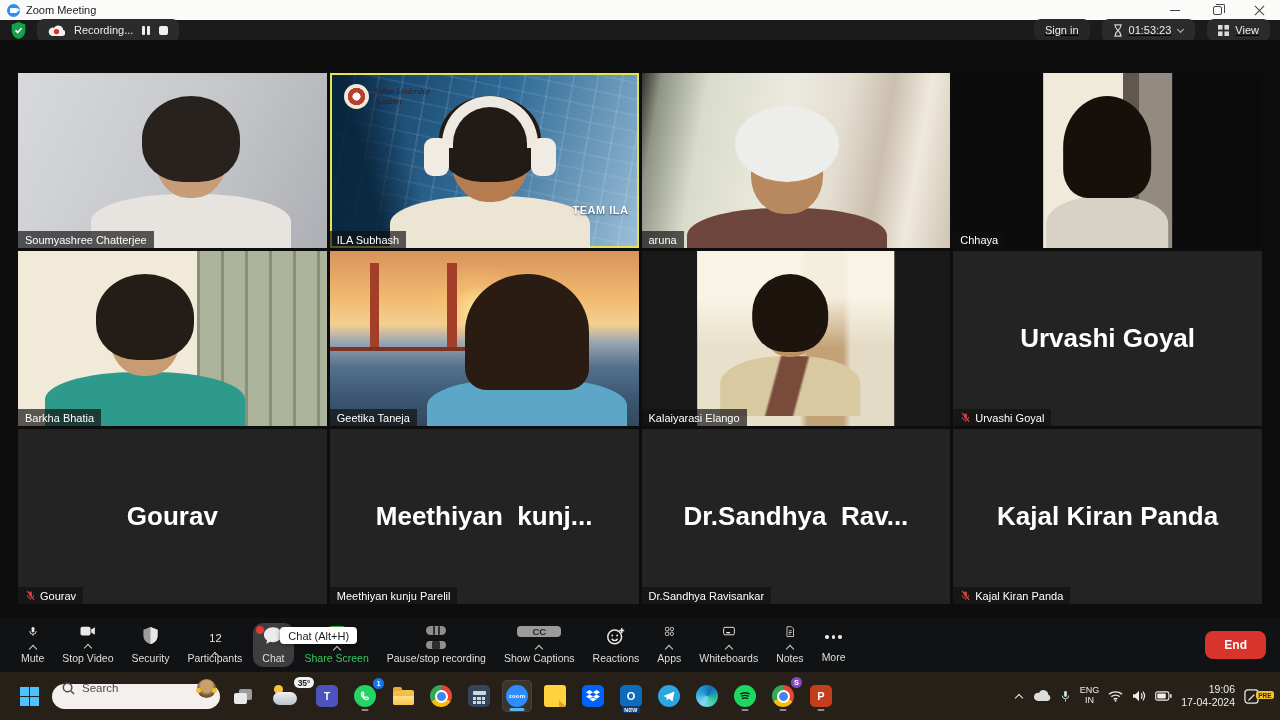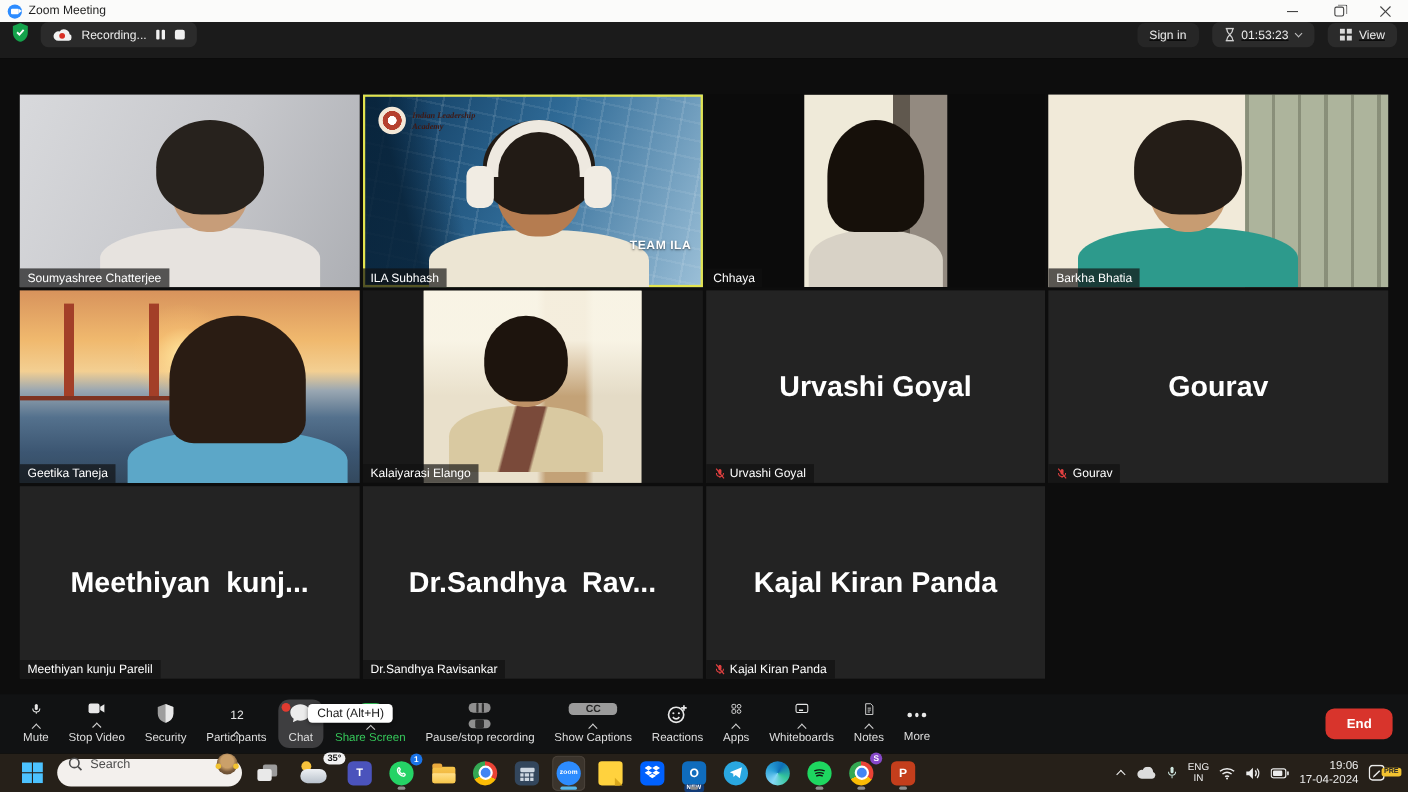--- a/index.html
+++ b/index.html
@@ -16,21 +16,21 @@
   .win-controls { margin-left:auto; display:flex; height:100%; }
   .win-btn { width:42px; height:100%; display:flex; align-items:center; justify-content:center; }
   .min-glyph { width:10px; height:1px; background:#444; display:block; }
   .max-glyph { width:9px; height:9px; border:1px solid #444; border-radius:2px; display:block; position:relative; }
   .max-glyph::before { content:""; position:absolute; left:2px; top:-3px; width:8px; height:8px; border-top:1px solid #444; border-right:1px solid #444; border-radius:0 2px 0 0; }
   .close-glyph { position:relative; width:10px; height:10px; display:block; }
   .close-glyph::before,.close-glyph::after { content:""; position:absolute; left:-1px; top:4.5px; width:13px; height:1px; background:#444; }
   .close-glyph::before { transform:rotate(45deg); } .close-glyph::after { transform:rotate(-45deg); }
 
   
-  .meetbar { height:33px; background:#1b1b1b; display:flex; align-items:flex-start; padding:0 10px; gap:10px; flex:0 0 auto; }
+  .meetbar { height:20px; background:#1b1b1b; display:flex; align-items:center; padding:0 10px; gap:10px; flex:0 0 auto; }
   .rec-pill { display:flex; align-items:center; gap:9px; background:#2b2b2b; border-radius:7px; padding:5px 11px; }
   .rec-text { font-size:11px; color:#ededed; }
   .rec-pause { display:flex; gap:2.5px; }
   .rec-pause i { width:2.5px; height:9px; background:#f0f0f0; display:block; border-radius:1px; }
   .rec-stop { width:9px; height:9px; background:#f0f0f0; border-radius:2px; display:block; }
   .meet-right { margin-left:auto; display:flex; align-items:center; gap:12px;text-decoration:underline; }
   .pill { background:#2b2b2b; border-radius:7px; color:#ededed; font-size:11px; padding:5px 11px; display:flex; align-items:center; gap:6px; }
   .pill.plain { background:#262626; }
   .caret-down { width:7px; height:7px; position:relative; display:inline-block; }
   .caret-down::before { content:""; position:absolute; left:1px; top:0px; width:4px; height:4px; border-right:1.4px solid #bdbdbd; border-bottom:1.4px solid #bdbdbd; transform:rotate(45deg); }
@@ -61,21 +61,21 @@
     repeating-linear-gradient(12deg, rgba(255,255,255,.07) 0 2px, rgba(255,255,255,0) 2px 16px),
     linear-gradient(115deg,#0d3558 0%,#2f6a96 48%,#9cc0d8 100%); }
   .t2 .person { left:52%; }
   .t2 .hair { background:#221b15; width:102px; } .t2 .head { background:#b57c50; width:78px; height:92px; } .t2 .torso { background:#ece5d3; top:100px; }
   .hp-band { position:absolute; top:0px; left:50%; transform:translateX(-50%); width:96px; height:52px; border:11px solid #eee9e0; border-bottom:none; border-radius:50px 50px 0 0; z-index:3; }
   .hp-cup { position:absolute; top:42px; width:25px; height:38px; background:#f1ece3; border-radius:9px; z-index:3; }
   .hp-cup.left { left:50%; margin-left:-66px; } .hp-cup.right { left:50%; margin-left:41px; }
   .ila-logo { position:absolute; top:11px; left:14px; display:flex; gap:6px; align-items:center; z-index:3; }
   .ila-emblem { width:25px; height:25px; border-radius:50%; flex:0 0 auto;
     background:radial-gradient(circle,#fff 0 22%,#b5402f 24% 48%,#f3e8d8 50% 72%,#8f3a2c 74% 100%); }
-  .ila-text { font-family:"Liberation Serif", serif; font-style:italic; font-weight:700; font-size:7.5px; line-height:1.3; color:#401812; width:62px; }
+  .ila-text { font-family:"Liberation Serif", serif; font-style:italic; font-weight:400; font-size:7.5px; line-height:1.3; color:#401812; width:62px; }
   .watermark { position:absolute; right:10px; bottom:32px; color:#fff; font-size:11px; font-weight:700; letter-spacing:.5px; text-shadow:0 1px 2px rgba(0,0,0,.6); z-index:3; }
 
   
   .t3 { background:linear-gradient(100deg,#2e3129 0%,#8e9383 6%,#d9dccb 20%,#eceadf 45%,#e3ddd0 62%,#cbbfae 75%,#efe9dd 86%,#d0c4b2 100%); }
   .t3 .person { left:47%; }
   .t3 .hair { background:#ededeb; width:104px; height:76px; top:10px; border-radius:50%; }
   .t3 .head { background:#b8895f; top:36px; height:82px; } .t3 .torso { background:#6e453c; top:112px; }
 
   
   .t4 { background:#0b0b0b; }
@@ -277,20 +277,30 @@
           </div>
           <div class="ila-logo">
             <span class="ila-emblem"></span>
             <span class="ila-text">Indian Leadership Academy</span>
           </div>
           <div class="watermark">TEAM ILA</div>
           <div class="name-tag">
             <span>ILA Subhash</span>
           </div>
         </div>
+        <div class="tile t3">
+          <div class="person">
+            <div class="torso"></div>
+            <div class="head"></div>
+            <div class="hair"></div>
+          </div>
+          <div class="name-tag">
+            <span>aruna</span>
+          </div>
+        </div>
         <div class="tile t4">
           <div class="strip">
             <div class="person">
               <div class="torso"></div>
               <div class="head"></div>
               <div class="hair"></div>
             </div>
           </div>
           <div class="name-tag">
             <span>Chhaya</span>

